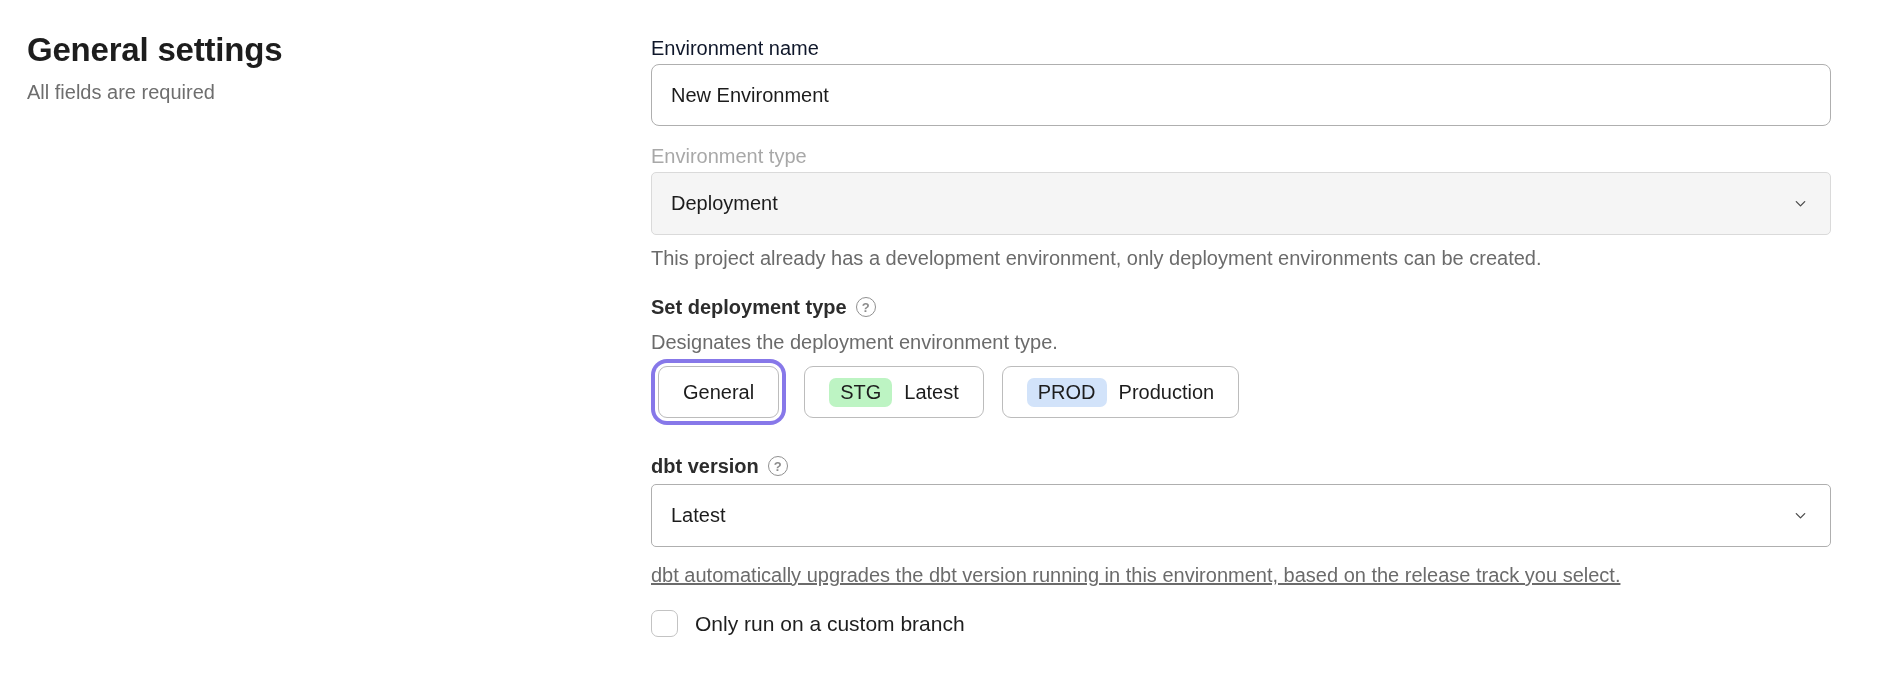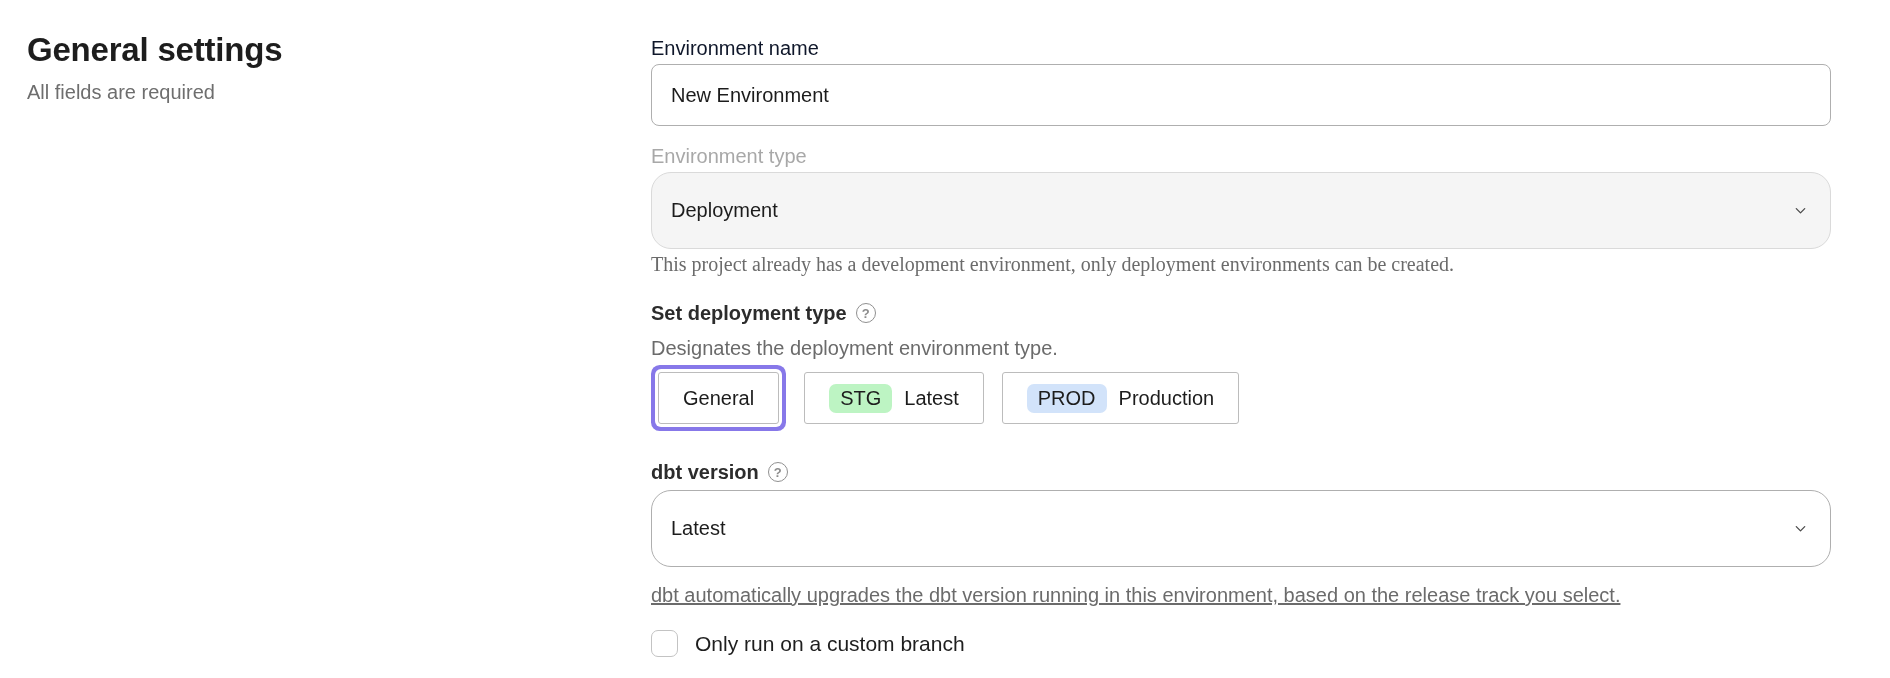--- a/index.html
+++ b/index.html
@@ -32,57 +32,57 @@
   .field-label.disabled { color: #a8a8a8; }
 
   .text-input {
     width: 1180px; height: 62px;
     border: 1.5px solid #afafaf; border-radius: 8px;
     padding: 0 19px; font-size: 20px; color: #1c1c1c;
     font-family: inherit; background: #fff; outline: none; display: block;
   }
 
   .select-box {
-    width: 1180px; height: 77px;
-    border: 1.5px solid #afafaf; border-radius: 20px;
+    width: 1180px; height: 63px;
+    border: 1.5px solid #afafaf; border-radius: 5px;
     background: #fff;
     display: flex; align-items: center; justify-content: space-between;
     padding: 0 22px 0 19px; font-size: 20px; color: #1c1c1c;
     cursor: pointer;
   }
   .select-box.disabled {
     background: #f5f5f5; border-color: #dadada; cursor: default;
   }
   .chevron { width: 15px; height: 15px; flex: none; }
 
   .helper {
     font-size: 20px; color: #6b6b6b; line-height: 26px;
   }
 
   .group-env-type { margin-top: 19px; }
   .group-env-type .select-box { margin-top: 3px; }
-  .group-env-type .helper { margin-top: 2px; font-family: Liberation Serif, serif; }
+  .group-env-type .helper { margin-top: 10px; }
 
   .group-deploy { margin-top: 23px; }
   .section-heading {
     display: flex; align-items: center; gap: 9px;
     font-size: 20px; font-weight: 600; color: #2c2c2c; line-height: 26px;
   }
   .help-icon {
     width: 20px; height: 20px; border: 1.5px solid #909090; border-radius: 50%;
     display: inline-flex; align-items: center; justify-content: center;
     font-size: 13px; font-weight: 600; color: #8c8c8c; flex: none;
     line-height: 1;
   }
   .group-deploy .helper { margin-top: 9px; }
 
   .btn-row { margin-top: 11px; display: flex; align-items: center; gap: 18px; }
   .type-btn {
     height: 52px; background: #fff;
-    border: 1.5px solid #bcbcbc; border-radius: 3px;
+    border: 1.5px solid #bcbcbc; border-radius: 9px;
     display: inline-flex; align-items: center; gap: 12px;
     padding: 0 24px; font-size: 20px; color: #1c1c1c;
     font-family: inherit; cursor: pointer;
   }
   .type-btn.selected {
     box-shadow: 0 0 0 3px #ffffff, 0 0 0 7px #8778e9;
     margin: 0 7px 0 7px;
   }
   .badge {
     display: inline-flex; align-items: center;

